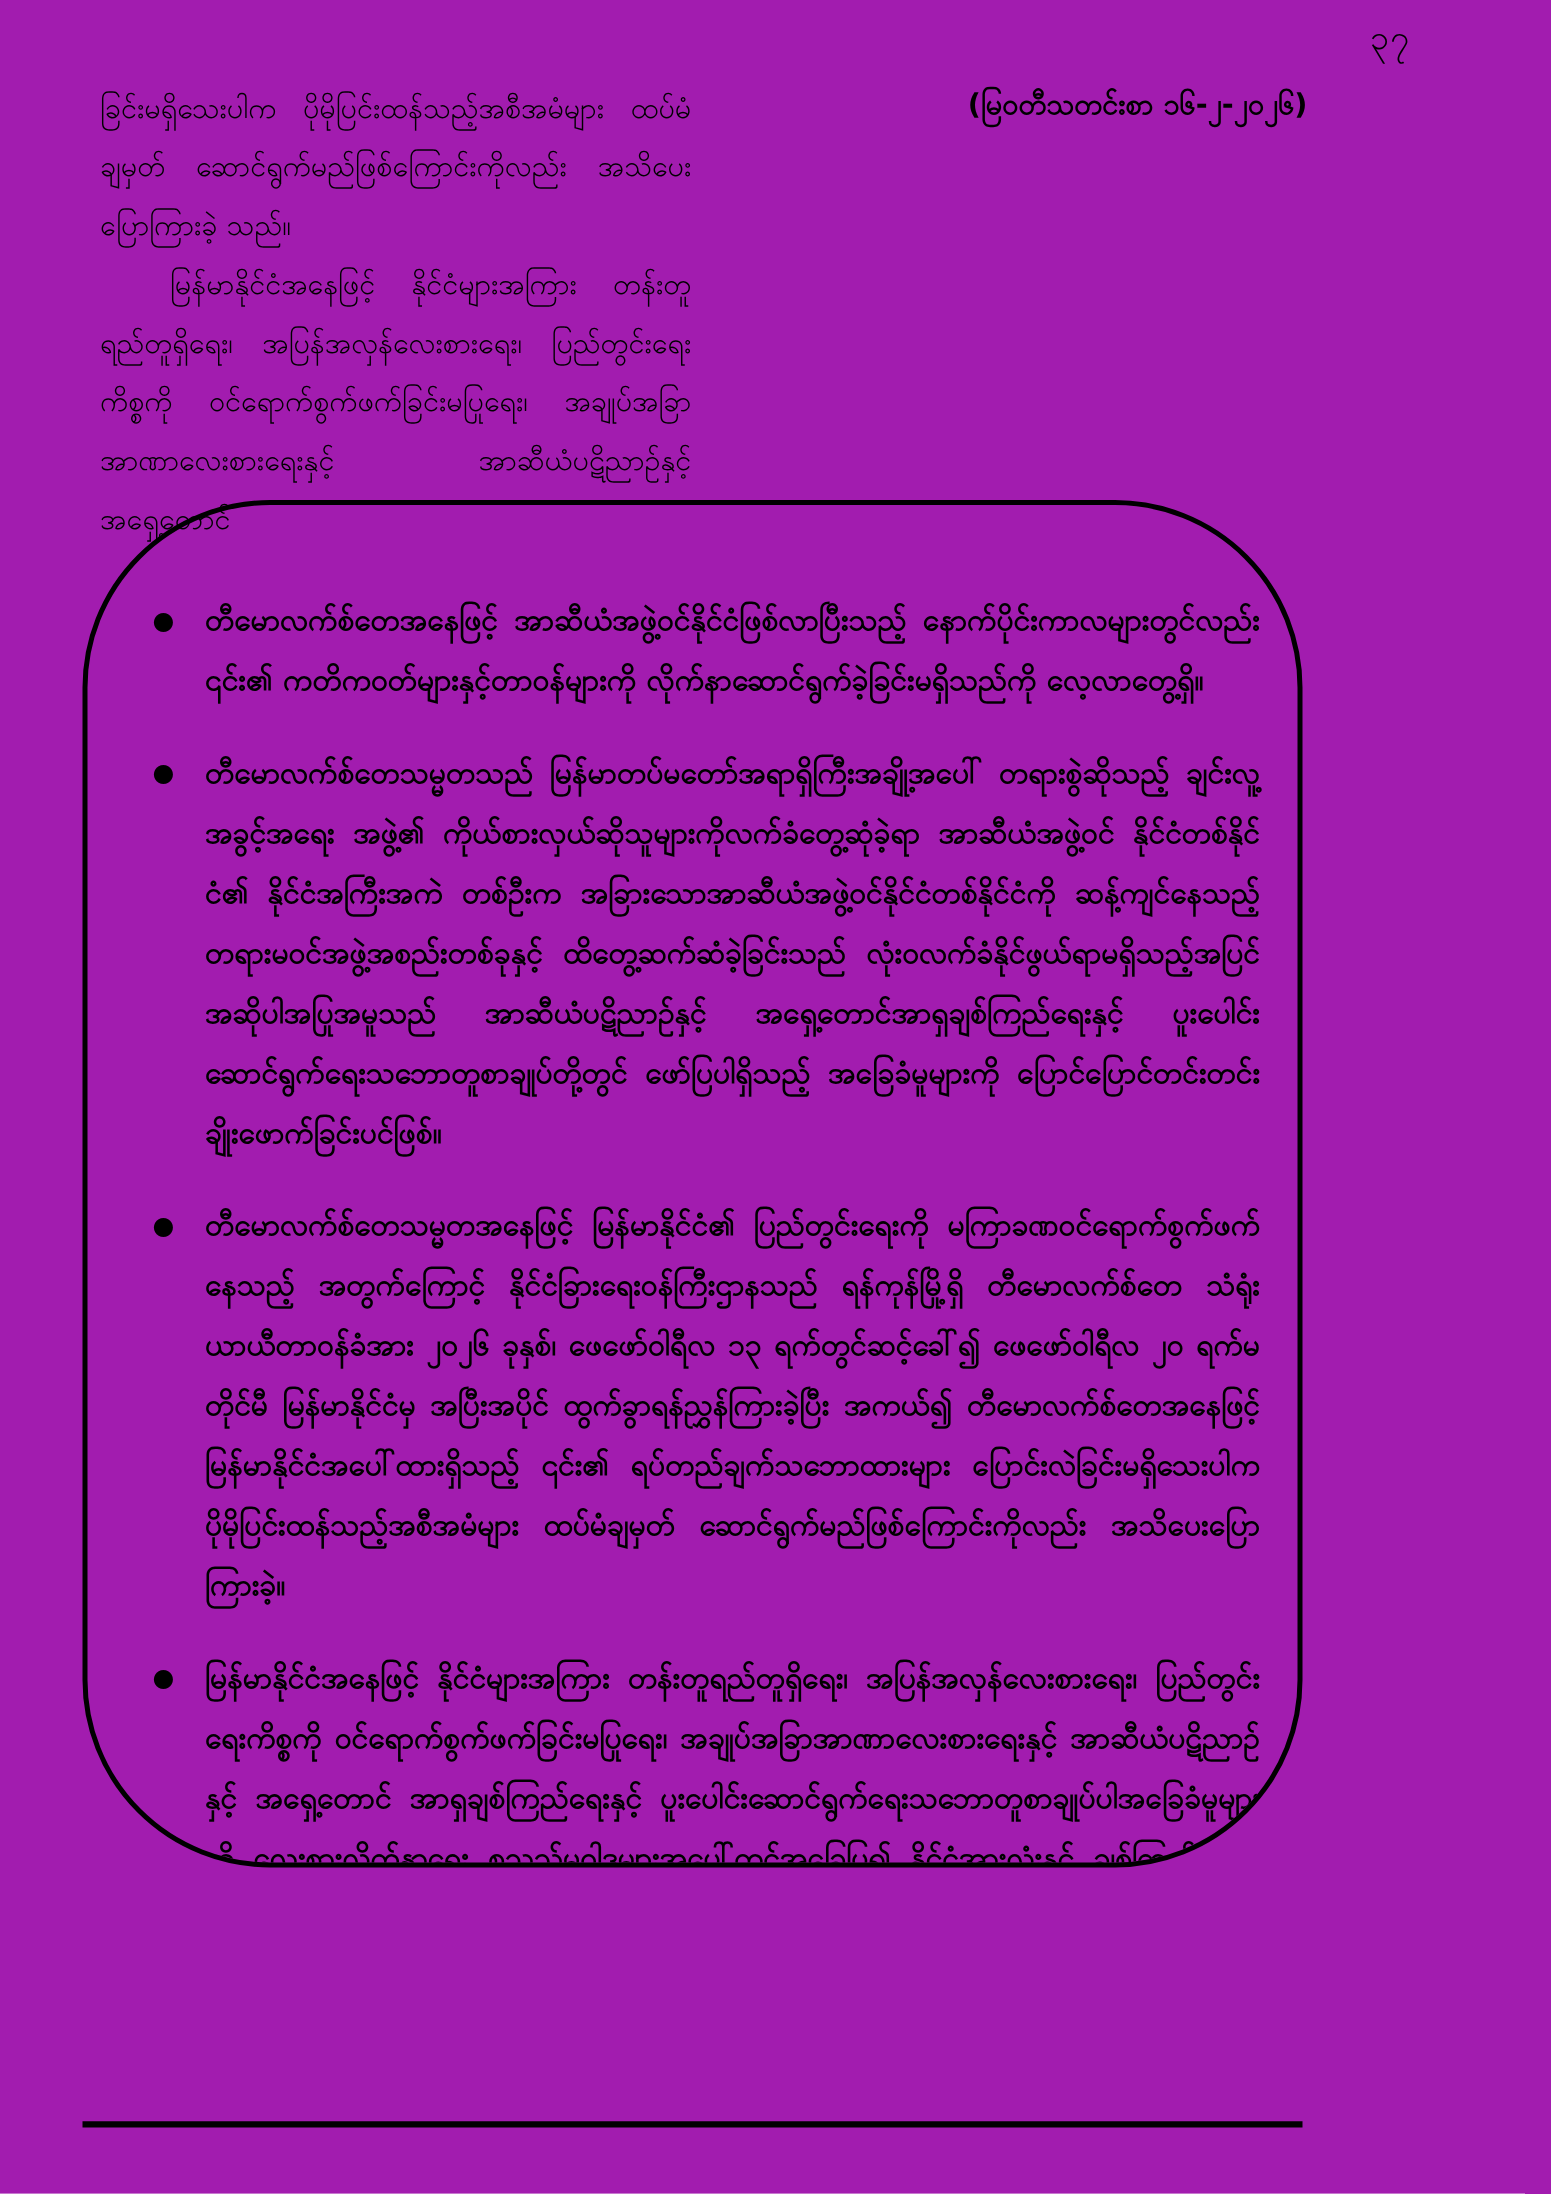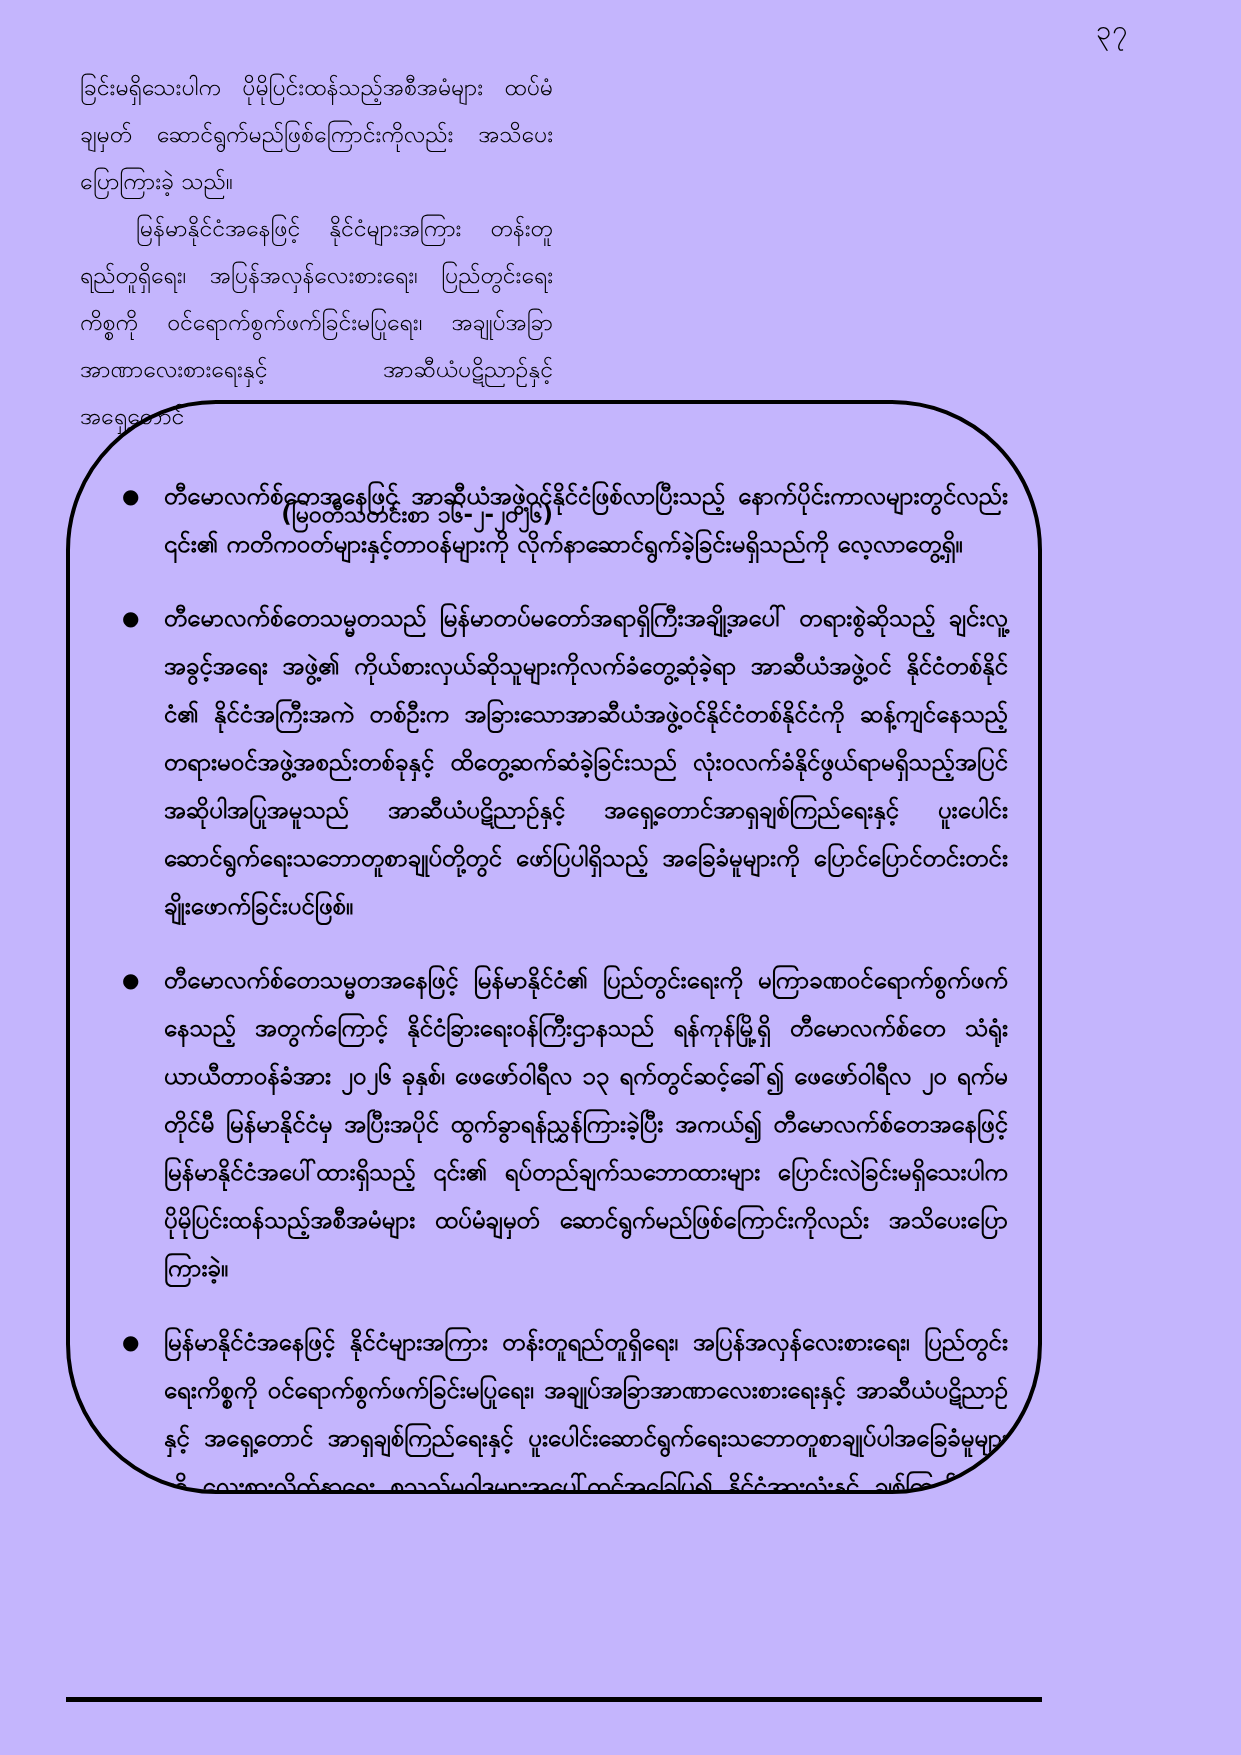--- a/index.html
+++ b/index.html
@@ -8,49 +8,47 @@
     width: 1241px;
     height: 1755px;
     position: relative;
     font-family: "DejaVu Sans", sans-serif;
     color: #000000;
     overflow: hidden;
   }
   .page {
     position: absolute;
     inset: 0;
-    background: #c4b5fd;
+    background: #a21caf;
   }
   .page-number {
     position: absolute;
     top: 12px;
     left: 1096px;
     font-size: 27px;
     font-weight: 500;
     letter-spacing: 1px;
   }
   .columns {
     position: absolute;
     left: 80px;
     top: 64px;
     width: 986px;
     display: flex;
-    gap: 40px;
-    flex-direction: column;
+    gap: 20px;
   }
   .col {
     width: 473px;
     font-size: 23px;
     line-height: 47px;
     text-align: justify;
   }
   .col p { margin: 0; }
   .col p.indent { text-indent: 56px; }
   .source-line {
-    margin-top: 14px;
     text-align: right;
     font-weight: bold;
     font-size: 23px;
     line-height: 40px;
   }
   .summary-box {
     position: absolute;
     left: 66px;
     top: 400px;
     width: 976px;

